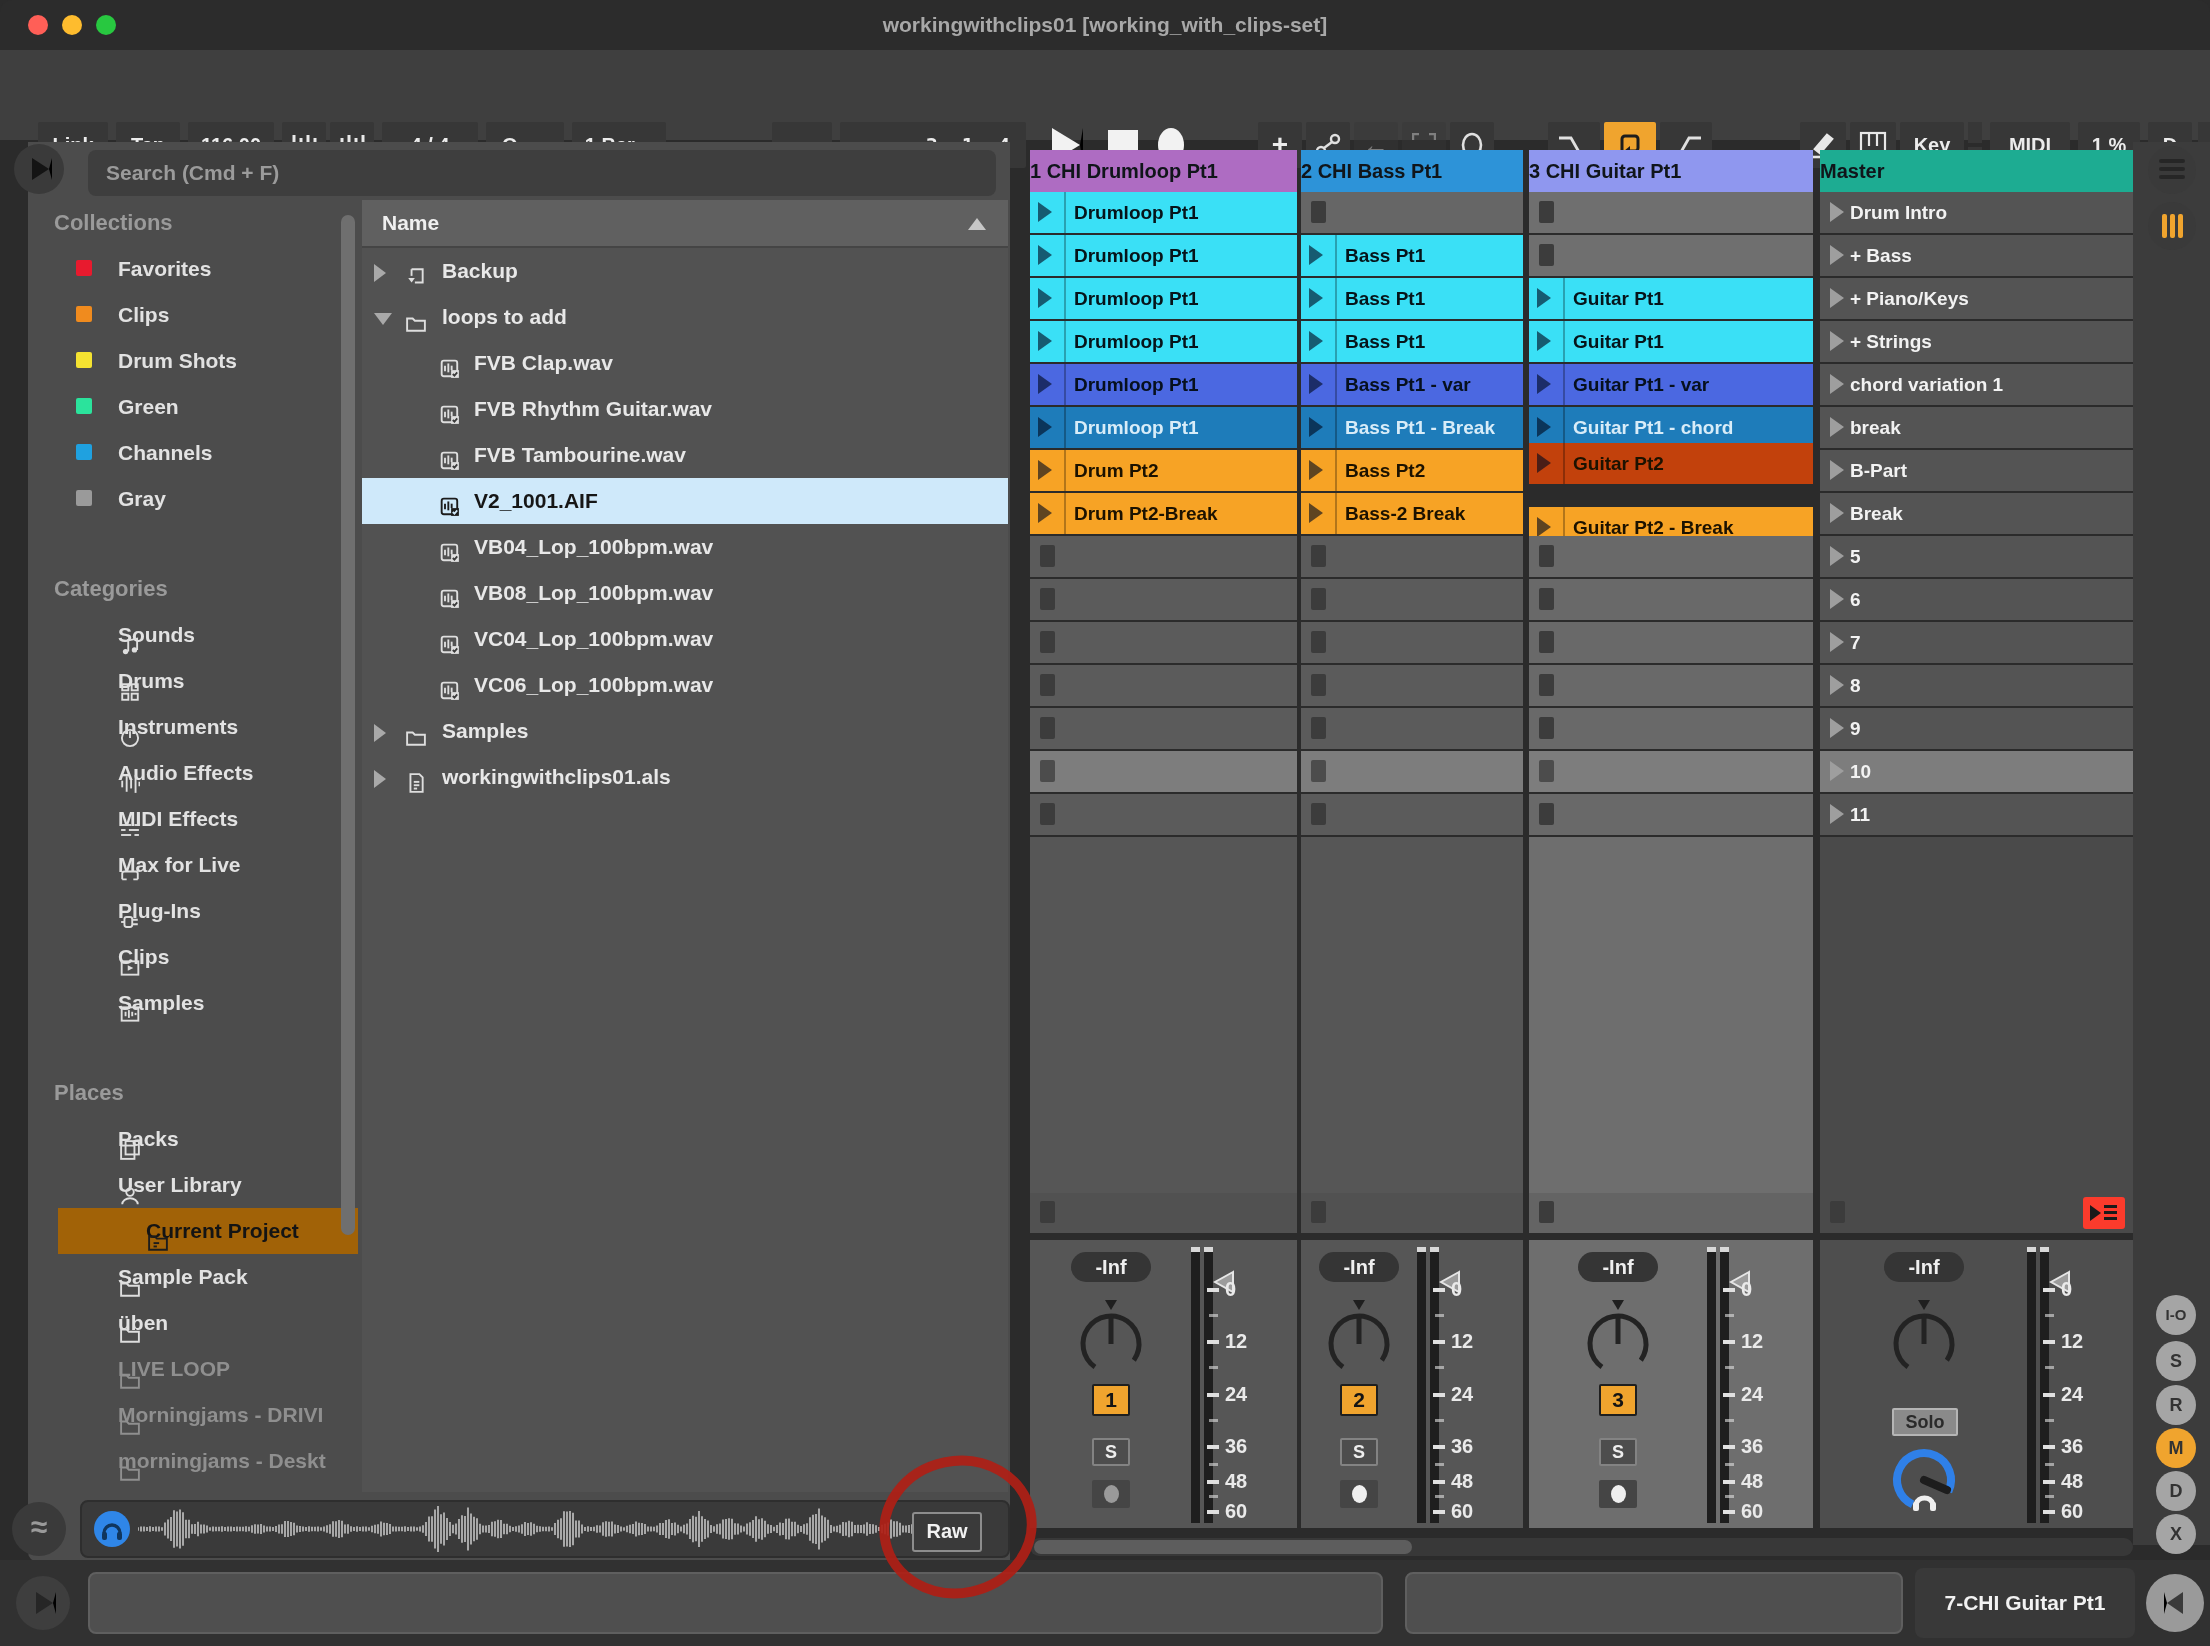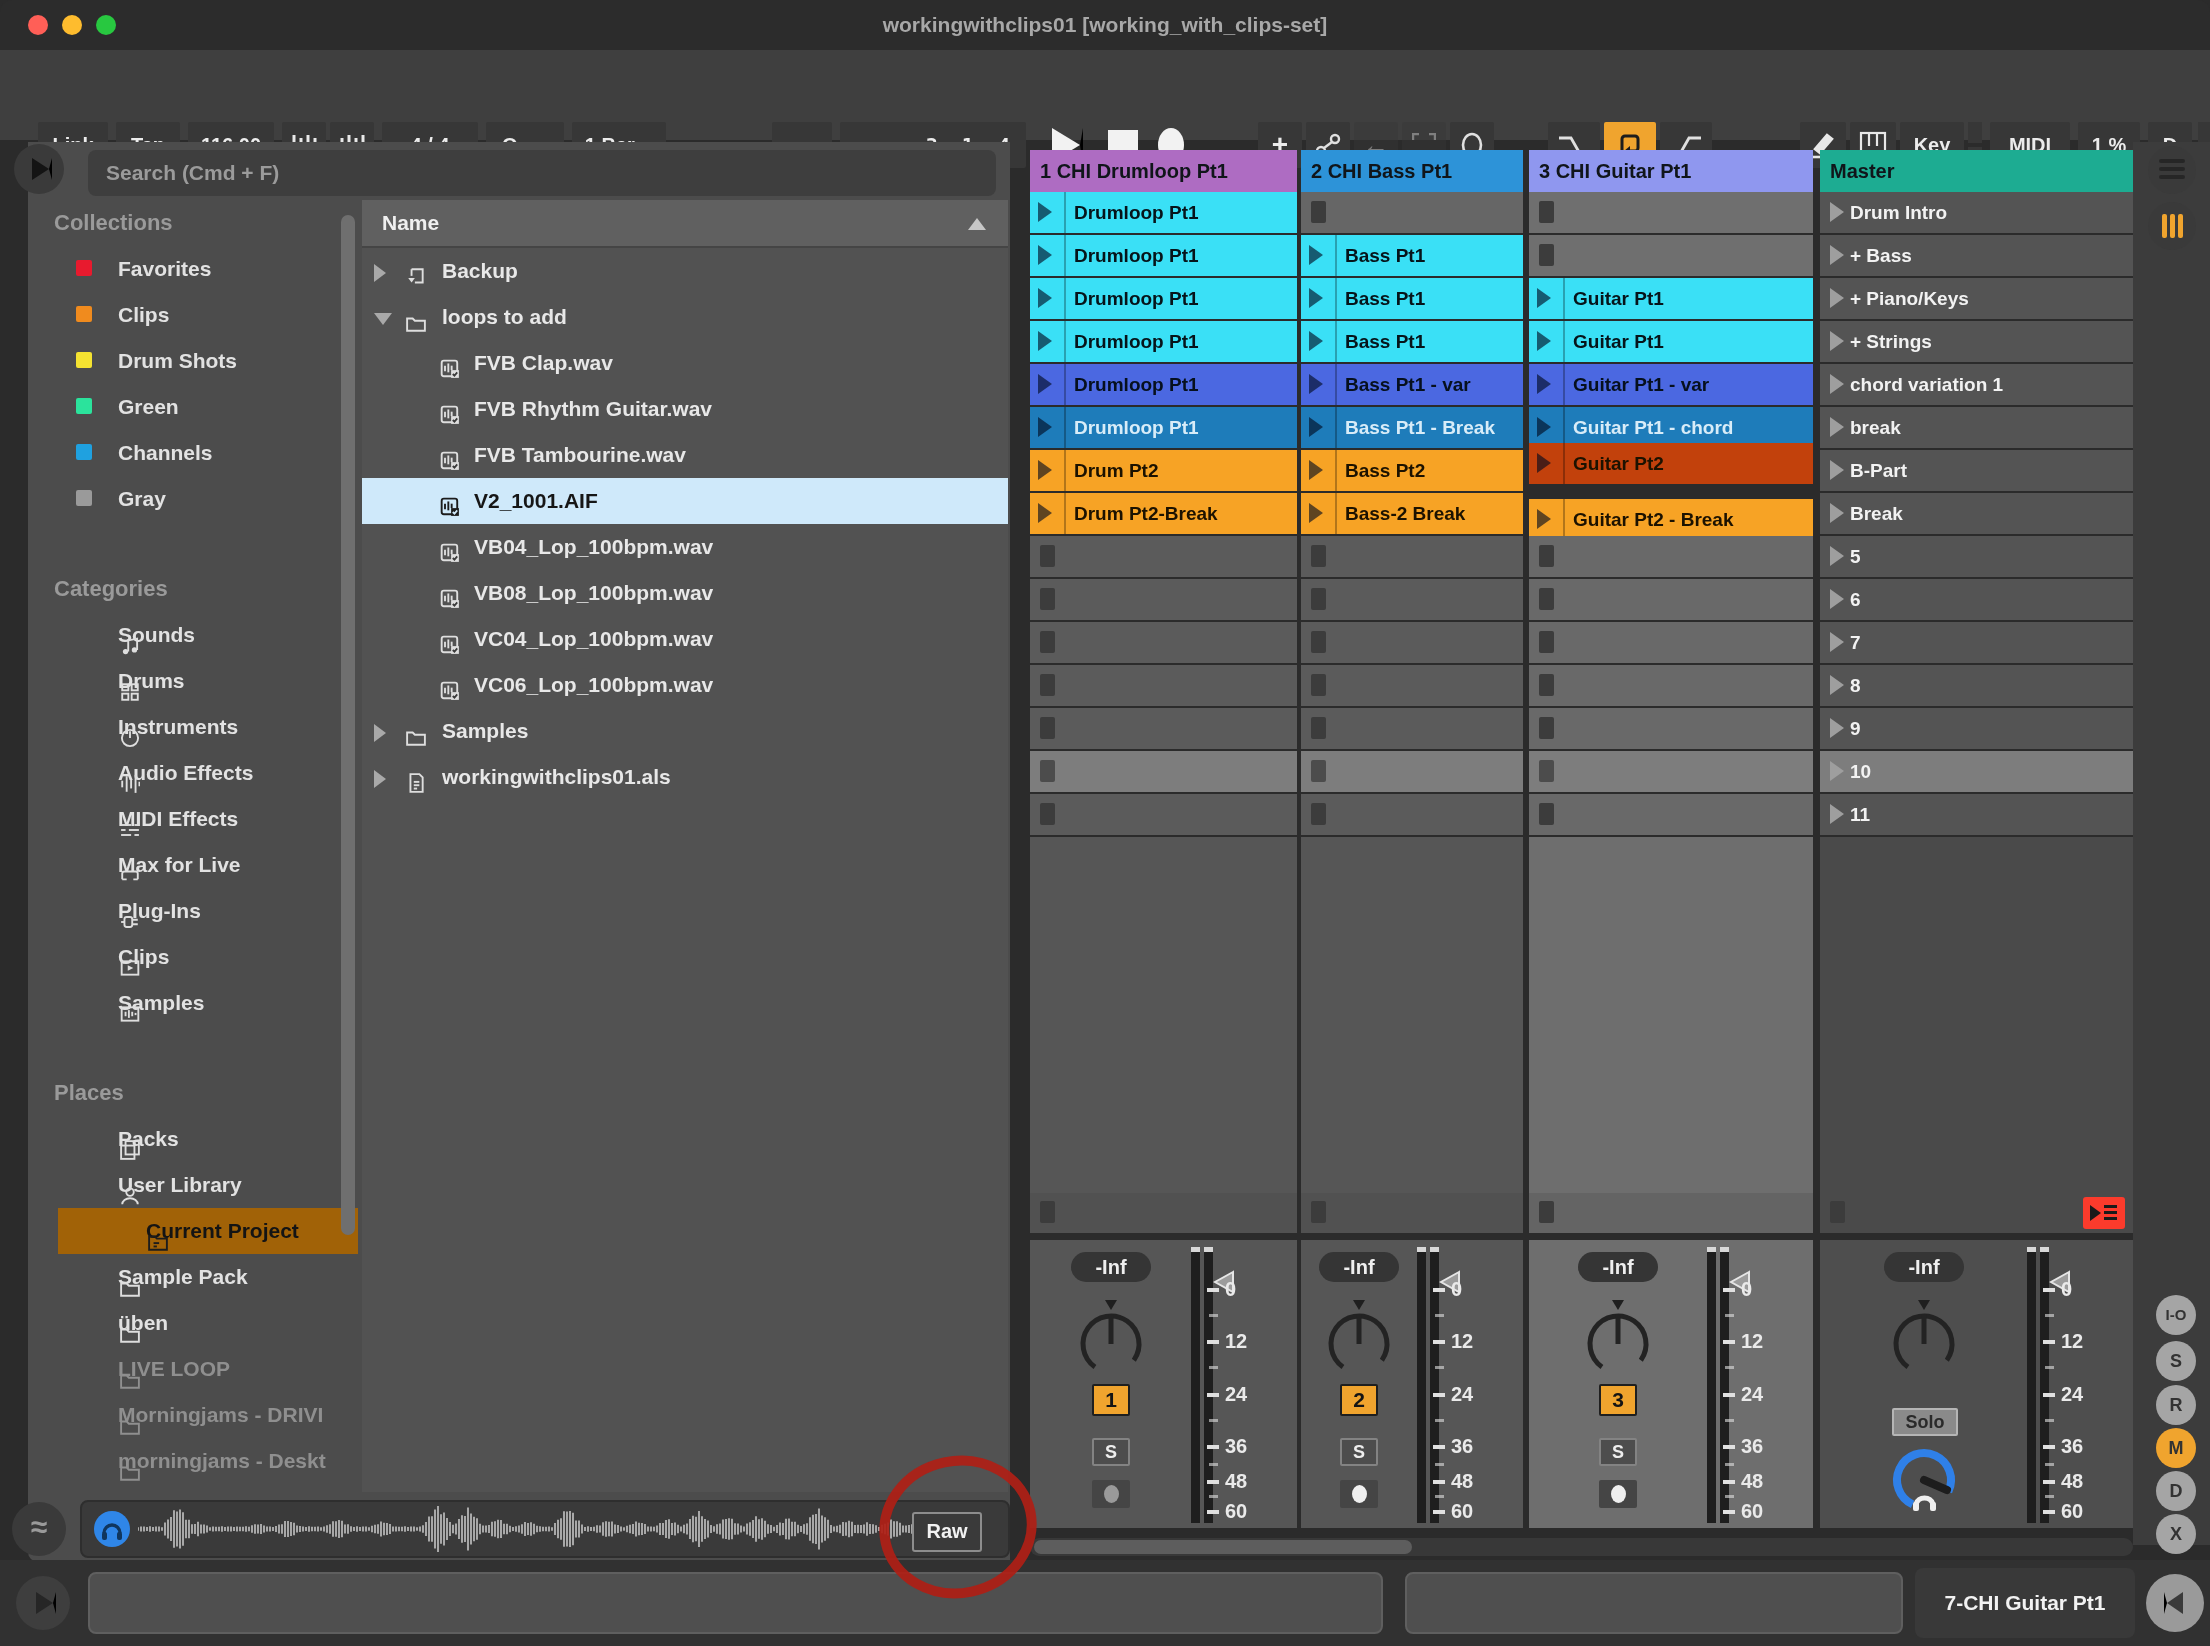--- a/index.html
+++ b/index.html
@@ -49,21 +49,21 @@
           color:#f2f2f2;font-weight:700;font-size:20px;text-align:center;line-height:34px;}
   .roundbtn{border-radius:50%;background:#3a3a3a;}
   #statusbar{left:0;top:1560px;width:2210px;height:86px;background:#313131;}
   .status-box{position:absolute;top:12px;height:62px;background:#4f4f4f;border:2px solid #5f5f5f;border-radius:8px;box-sizing:border-box;}
   #sel-track-box{left:1915px;top:8px;width:220px;height:70px;background:#393939;border-radius:8px;
                  color:#f2f2f2;font-weight:700;font-size:21px;text-align:center;line-height:70px;}
   
   #session{left:1030px;top:150px;width:1103px;height:1395px;}
   .scol{position:absolute;top:0;height:1378px;}
   .thead{position:absolute;left:0;top:0;right:0;height:42px;color:#10151a;font-weight:700;font-size:20px;
-         line-height:42px;padding-left:10px;box-sizing:border-box;}
+         line-height:42px;box-sizing:border-box;}
   .cell{position:absolute;left:0;right:0;height:41px;overflow:hidden;}
   .clip-tri{position:absolute;left:8px;top:10px;width:0;height:0;border-top:10px solid transparent;
             border-bottom:10px solid transparent;border-left:14px solid rgba(0,10,30,.62);}
   .clip-div{position:absolute;left:34px;top:0;bottom:0;width:2px;background:rgba(0,0,0,.28);}
   .clip-label{position:absolute;left:44px;top:0;right:2px;line-height:41px;font-weight:700;font-size:19px;white-space:nowrap;}
   .stop-sq{position:absolute;left:10px;top:9px;width:15px;height:22px;background:#3c3c3c;border-radius:2px;}
   .scene-tri{position:absolute;left:10px;top:10px;width:0;height:0;border-top:10px solid transparent;
              border-bottom:10px solid transparent;border-left:14px solid #9e9e9e;}
   .scene-label{position:absolute;left:30px;right:30px;text-align:left;line-height:41px;color:#f2f2f2;
                font-weight:700;font-size:19px;}
@@ -793,21 +793,21 @@
         <div class="cell" style="top: 257px; background: rgb(30, 124, 186);">
           <div class="clip-tri"></div>
           <div class="clip-div"></div>
       <div class="clip-label" style="color:#d8ecf8">Guitar Pt1 - chord</div>
         </div>
         <div class="cell" style="top: 293px; background: #c2410c;">
           <div class="clip-tri"></div>
           <div class="clip-div"></div>
       <div class="clip-label" style="color:#1c1200">Guitar Pt2</div>
         </div>
-        <div class="cell" style="top: 349px; background: rgb(247, 163, 37);">
+        <div class="cell" style="top: 357px; background: rgb(247, 163, 37);">
           <div class="clip-tri"></div>
           <div class="clip-div"></div>
       <div class="clip-label" style="color:#1c1200">Guitar Pt2 - Break</div>
         </div>
         <div class="cell" style="top: 386px; background: rgb(105, 105, 105);">
           <div class="stop-sq" style=""></div>
         </div>
         <div class="cell" style="top: 429px; background: rgb(105, 105, 105);">
           <div class="stop-sq" style=""></div>
         </div>

